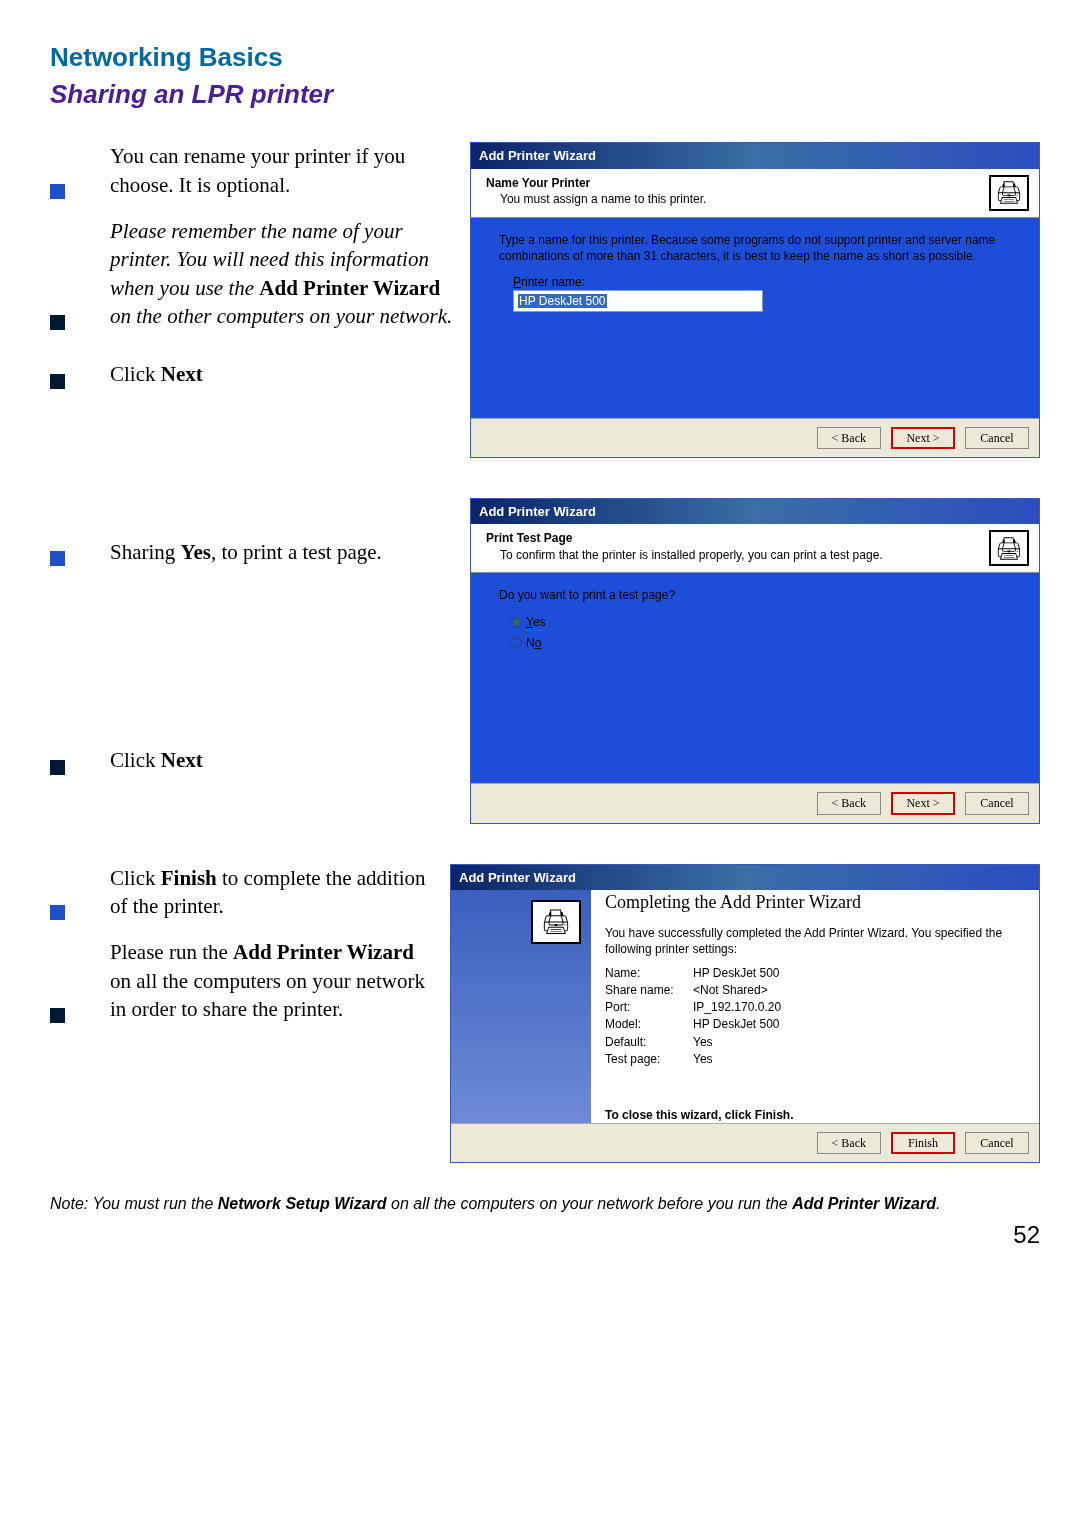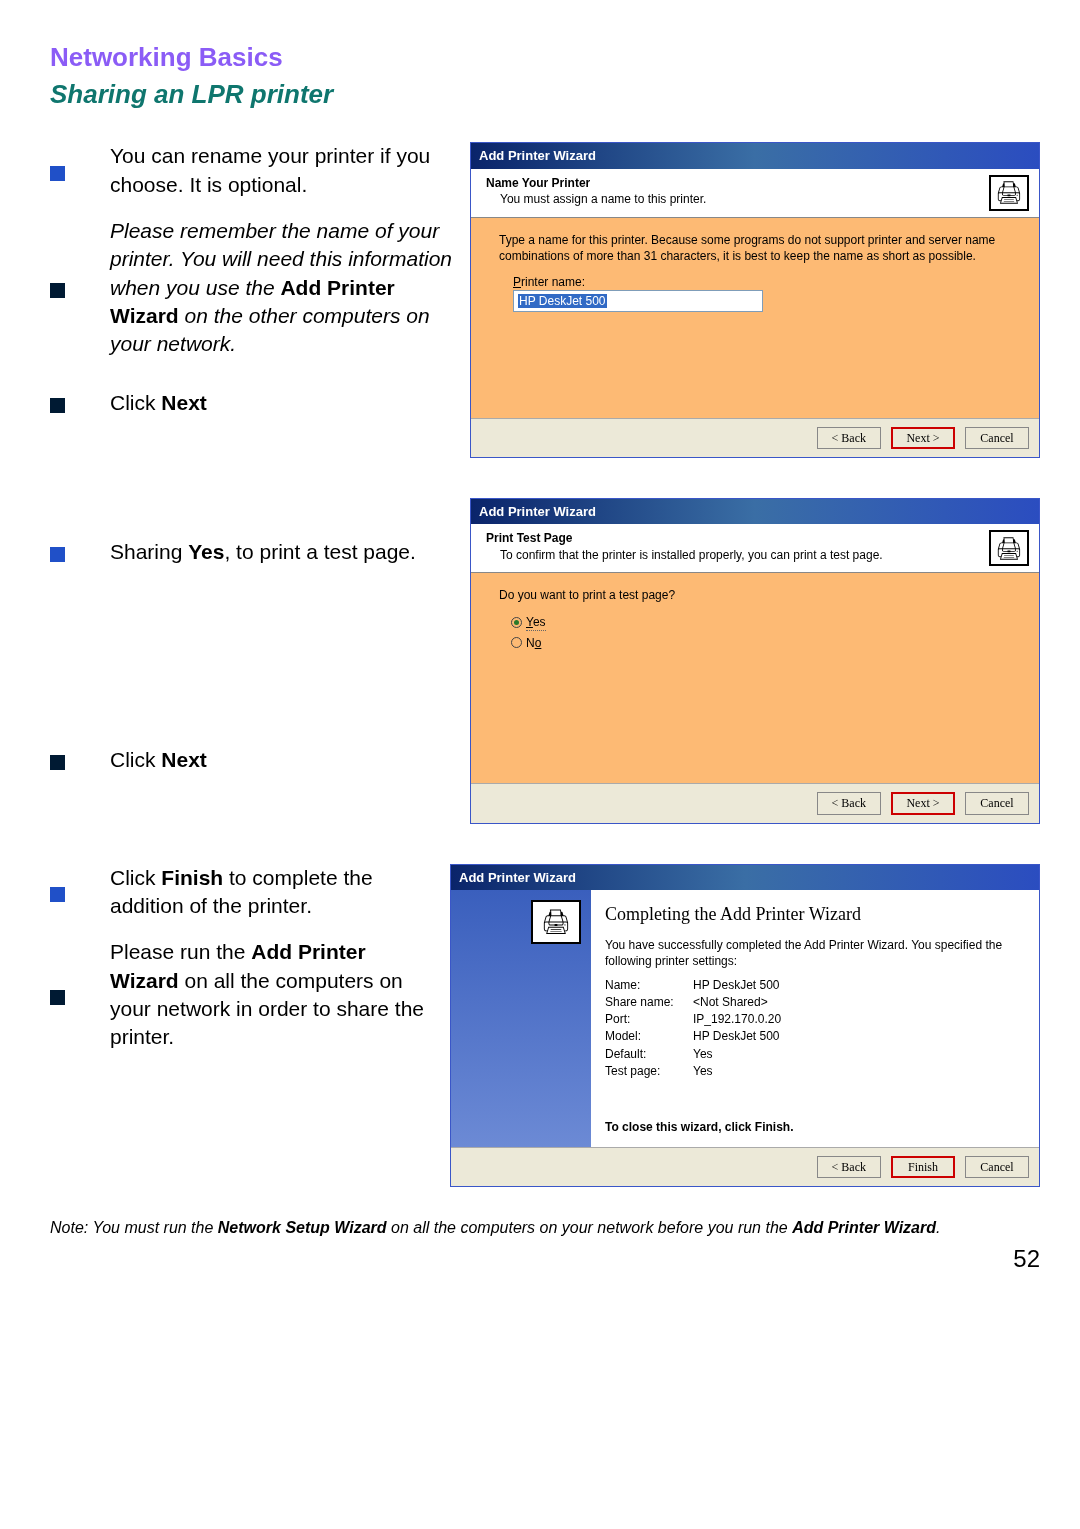--- a/index.html
+++ b/index.html
@@ -1,49 +1,49 @@
 <!DOCTYPE html>
 <html><head>
 <meta charset="utf-8">
 <style>
   * { box-sizing: border-box; margin: 0; padding: 0; }
   body { background: #fff; font-family: Arial, Helvetica, sans-serif; width:1080px; padding: 40px 40px 20px 50px; color:#000; font-size:21px; line-height:1.35;}
-  .heading1 { color:#8b5cf6; font-weight:bold; font-size:26px; margin-bottom:2px;}
-  .heading2 { color:#0f766e; font-style:italic; font-weight:bold; font-size:26px; margin-bottom:30px;}
+  .heading1 { color:#0369a1; font-weight:bold; font-size:26px; margin-bottom:2px;}
+  .heading2 { color:#4c1d95; font-style:italic; font-weight:bold; font-size:26px; margin-bottom:30px;}
   .row { display:flex; align-items:flex-start; margin-bottom:10px;}
   .leftcol { flex: 0 0 420px; padding-right:10px;}
   .rightcol { flex: 1; }
   ul.bullets { list-style:none; padding:0;}
-  ul.bullets li { display:flex; align-items:center; margin-bottom:18px; }
+  ul.bullets li { display:flex; align-items:flex-end; margin-bottom:18px;font-family:Liberation Serif, serif; }
   .sq { width:15px; height:15px; flex:0 0 15px; margin-top:5px; margin-right:45px;}
   .sq.blue { background:#2050c8;}
   .sq.dark { background:#001a33;}
   .indented-text { font-style: italic; }
   .bold { font-weight:bold; font-style:normal;}
   .wizard { border:1px solid #3a56c8; background:#fff; font-family: Tahoma, sans-serif; font-size:12px; color:#000; margin-bottom:10px;}
   .titlebar { background: linear-gradient(to right,#0a246a,#3a6ea5,#2b4dc0); color:#fff; font-weight:bold; padding:4px 8px; font-size:13px; }
   .header { display:flex; align-items:flex-start; border-bottom:1px solid #888; padding:6px 10px 6px 15px; background:#fff;}
   .header-text { flex:1; }
   .header-title { font-weight:bold; }
   .header-sub { margin-left:14px; }
   .printer-icon-box { width:40px; height:36px; border:2px solid #000; display:flex; align-items:center; justify-content:center; font-size:22px;}
-  .body { background:#fdba74; padding:14px 18px 14px 28px; min-height:200px;}
+  .body { background:#1d4ed8; padding:14px 18px 14px 28px; min-height:200px;}
   .footer { background:#ece9d8; border-top:1px solid #aaa; padding:8px 10px; display:flex; justify-content:flex-end; gap:10px;}
   .btn { background:#ece9d8; border:1px solid #888; padding:2px 14px; font-size:12px; font-family:Tahoma; min-width:64px; text-align:center;}
   .btn.highlight { border:2px solid #c00; padding:1px 13px;}
   .radio { display:flex; align-items:center; gap:4px; margin-bottom:4px; padding-left:12px;}
   .radio-circle { width:11px; height:11px; border:1px solid #444; border-radius:50%; display:flex; align-items:center; justify-content:center;}
   .radio-dot { width:5px; height:5px; background:#2a7a2a; border-radius:50%;}
   .dotline { border-bottom:1px dotted #666; display:inline;}
   .input-field { background:#fff; border:1px solid #7f9db9; padding:2px 4px; width:250px; }
   .input-field span { background:#316ac5; color:#fff; padding:0 1px;}
   .completing-body { display:flex; background:#fff; }
   .side-graphic { width:140px; background:linear-gradient(to bottom,#3a5fbd,#6c8ad5); display:flex; align-items:flex-start; justify-content:flex-end; padding:10px;}
   .side-graphic .box { width:50px; height:44px; background:#fff; border:2px solid #000; display:flex; align-items:center; justify-content:center; font-size:24px;}
-  .comp-right { flex:1; padding:12px 14px; font-size:12px;}
+  .comp-right { flex:1; padding:0 14px; font-size:12px;}
   .comp-title { font-family: 'Trebuchet MS', Tahoma; font-size:18px; margin-bottom:10px;}
   .settings-row { display:flex; margin-bottom:1px;}
   .settings-row .k { width:88px;}
   .note { font-style:italic; font-size:16px; margin-top:20px;}
   .pagenum { text-align:right; font-size:24px; margin-top:4px;}
 </style>
 </head>
 <body>
 
 <div class="heading1">Networking Basics</div>

